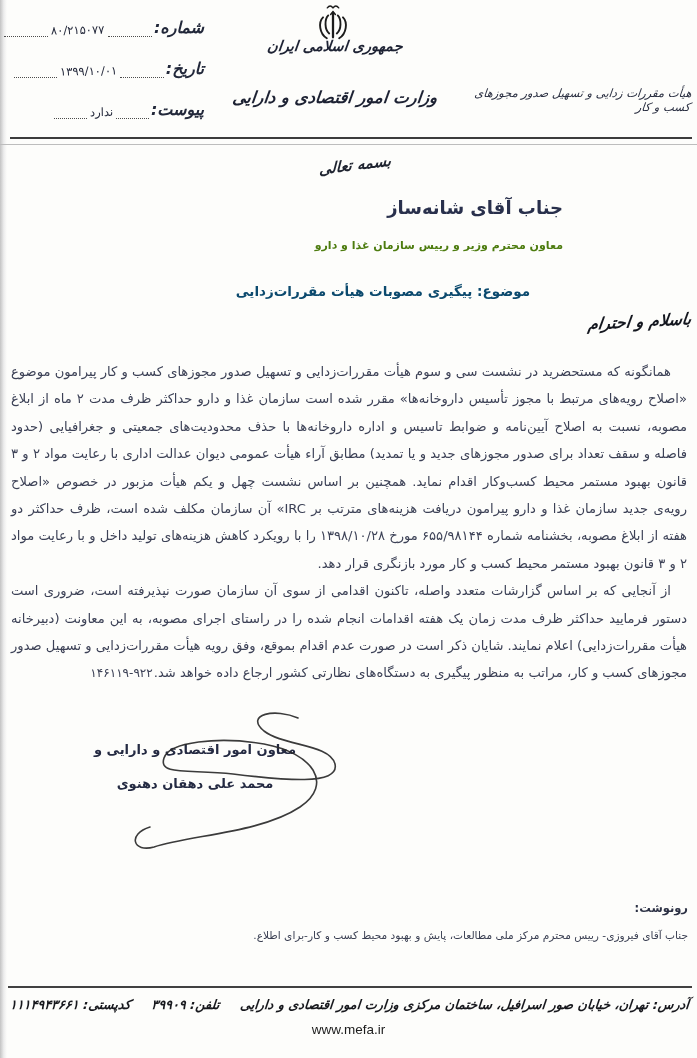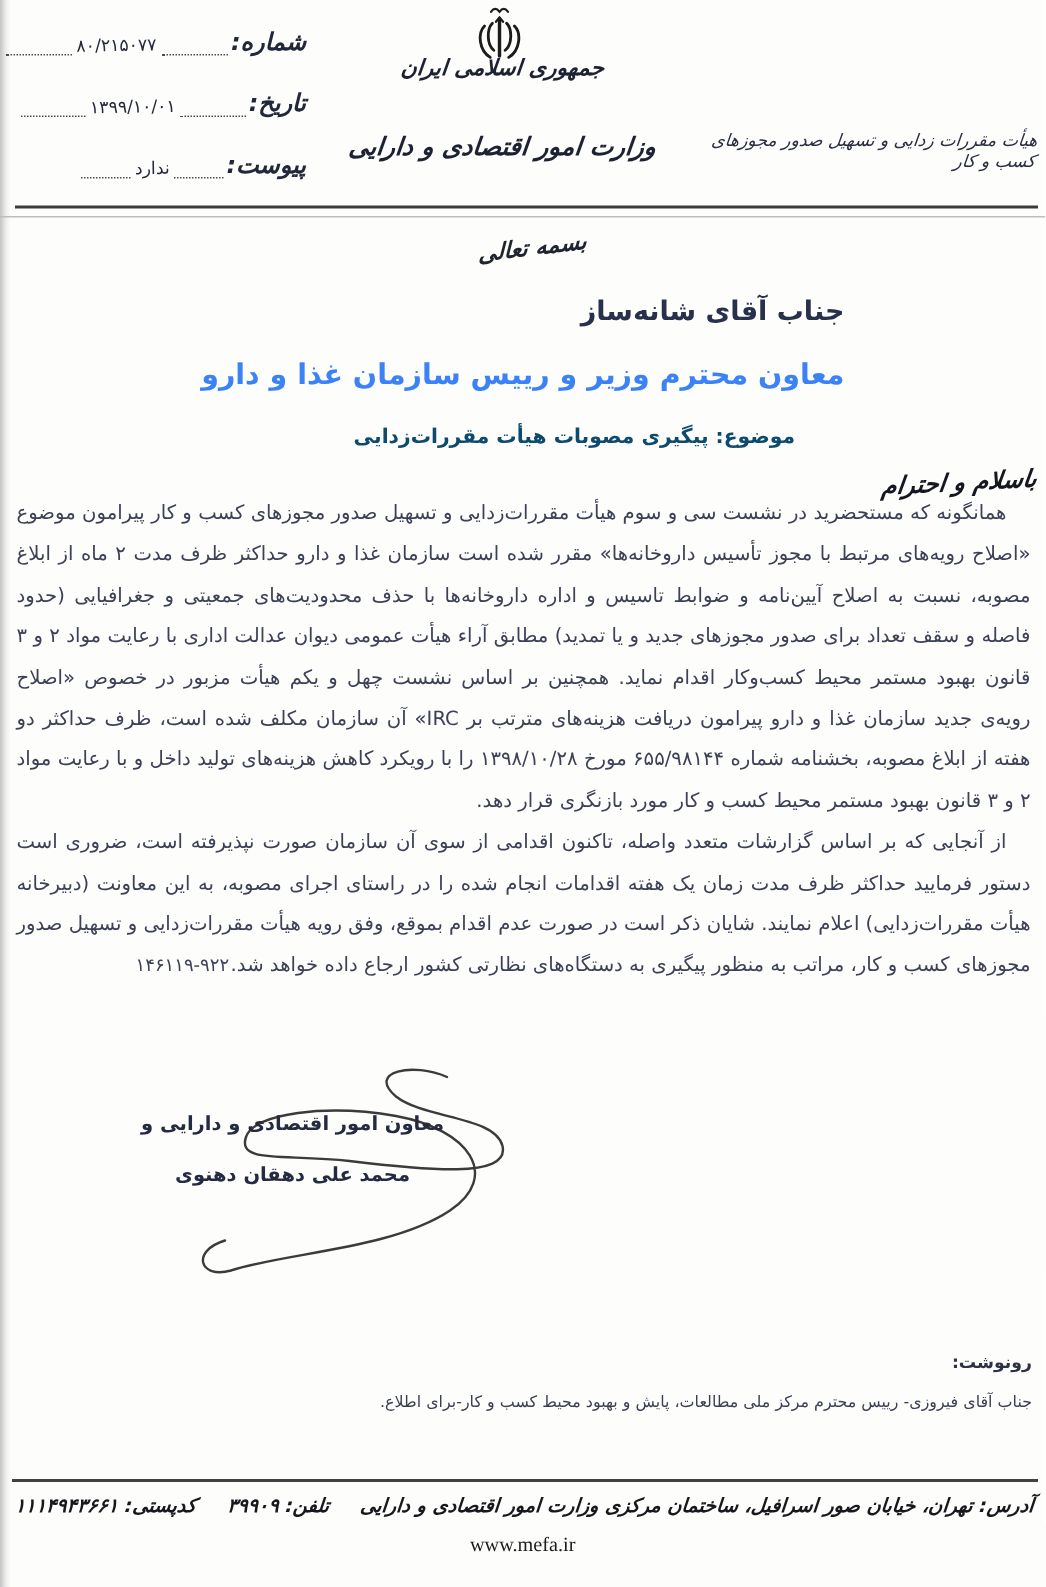--- a/index.html
+++ b/index.html
@@ -26,43 +26,43 @@
     font-size:16.5px;font-style:italic;font-weight:bold;color:#1d2233;transform:skewX(-6deg);}
   .lh-board{position:absolute;top:86px;right:6px;width:225px;text-align:right;
     font-size:11.5px;font-style:italic;color:#2a2f41;transform:skewX(-6deg);}
   .rule-dark{position:absolute;top:137px;left:10px;right:5px;height:2px;background:#3c3c3c;}
   .rule-light{position:absolute;top:144px;left:0;right:0;height:1px;background:#bdbdbd;}
   .rule-footer{position:absolute;top:986px;left:8px;right:5px;height:2px;background:#414141;}
   
   .besmellah{position:absolute;top:156px;left:295px;width:120px;text-align:center;
     font-size:15px;font-style:italic;font-weight:bold;color:#1f2430;transform:rotate(-7deg) skewX(-8deg);}
   .recipient-name{position:absolute;top:197px;right:134px;font-size:18px;font-weight:bold;color:#29304c;}
-  .recipient-title{position:absolute;top:239px;right:134px;font-size:19px;font-weight:bold;color:#3b82f6;}
+  .recipient-title{position:absolute;top:239px;right:134px;font-size:11px;font-weight:bold;color:#4d7c0f;}
   .subject{position:absolute;top:283px;right:167px;font-size:13.5px;font-weight:bold;color:#0c4a6e;}
   .salutation{position:absolute;top:312px;right:6px;font-size:16px;font-weight:bold;font-style:italic;
     color:#14171f;transform:rotate(-3deg) skewX(-10deg);}
   
-  .body-text{position:absolute;top:329px;right:10px;left:11px;
+  .body-text{position:absolute;top:358px;right:10px;left:11px;
     font-size:13.1px;line-height:27.4px;text-align:justify;color:#3c4156;}
   .body-text p{margin:0;text-indent:16px;}
   .ref{font-size:12px;color:#3c4156;letter-spacing:.5px;padding-right:1px;}
   
   .signature{position:absolute;top:733px;left:25px;width:340px;text-align:center;
     font-size:13px;font-weight:bold;color:#242a42;line-height:34px;}
   .scribble{position:absolute;left:118px;top:706px;z-index:3;opacity:.92;}
   
   .cc-label{position:absolute;top:901px;right:9px;font-size:11.5px;font-weight:bold;color:#2c3144;}
   .cc-line{position:absolute;top:929px;right:9px;font-size:10.6px;color:#3a3f52;}
   
   .footer-row{position:absolute;top:997px;left:10px;right:8px;display:flex;direction:rtl;
     justify-content:space-between;align-items:flex-end;
     font-size:12.8px;font-weight:bold;font-style:italic;color:#17181d;transform:skewX(-5deg);}
   .footer-item{white-space:nowrap;}
   .website{position:absolute;top:1022px;left:0;right:0;text-align:center;
-    font-family:Liberation Serif, serif;font-size:13.5px;font-style:normal;color:#1c1c1c;direction:ltr;}
+    font-family:Liberation Sans, sans-serif;font-size:13.5px;font-style:normal;color:#1c1c1c;direction:ltr;}
 </style>
 </head>
 <body>
 
 <div class="page">
   <div class="scan-edge"></div>
 
   <div class="fields">
     <div class="field f1">
       <span class="f-label">شماره:</span>

